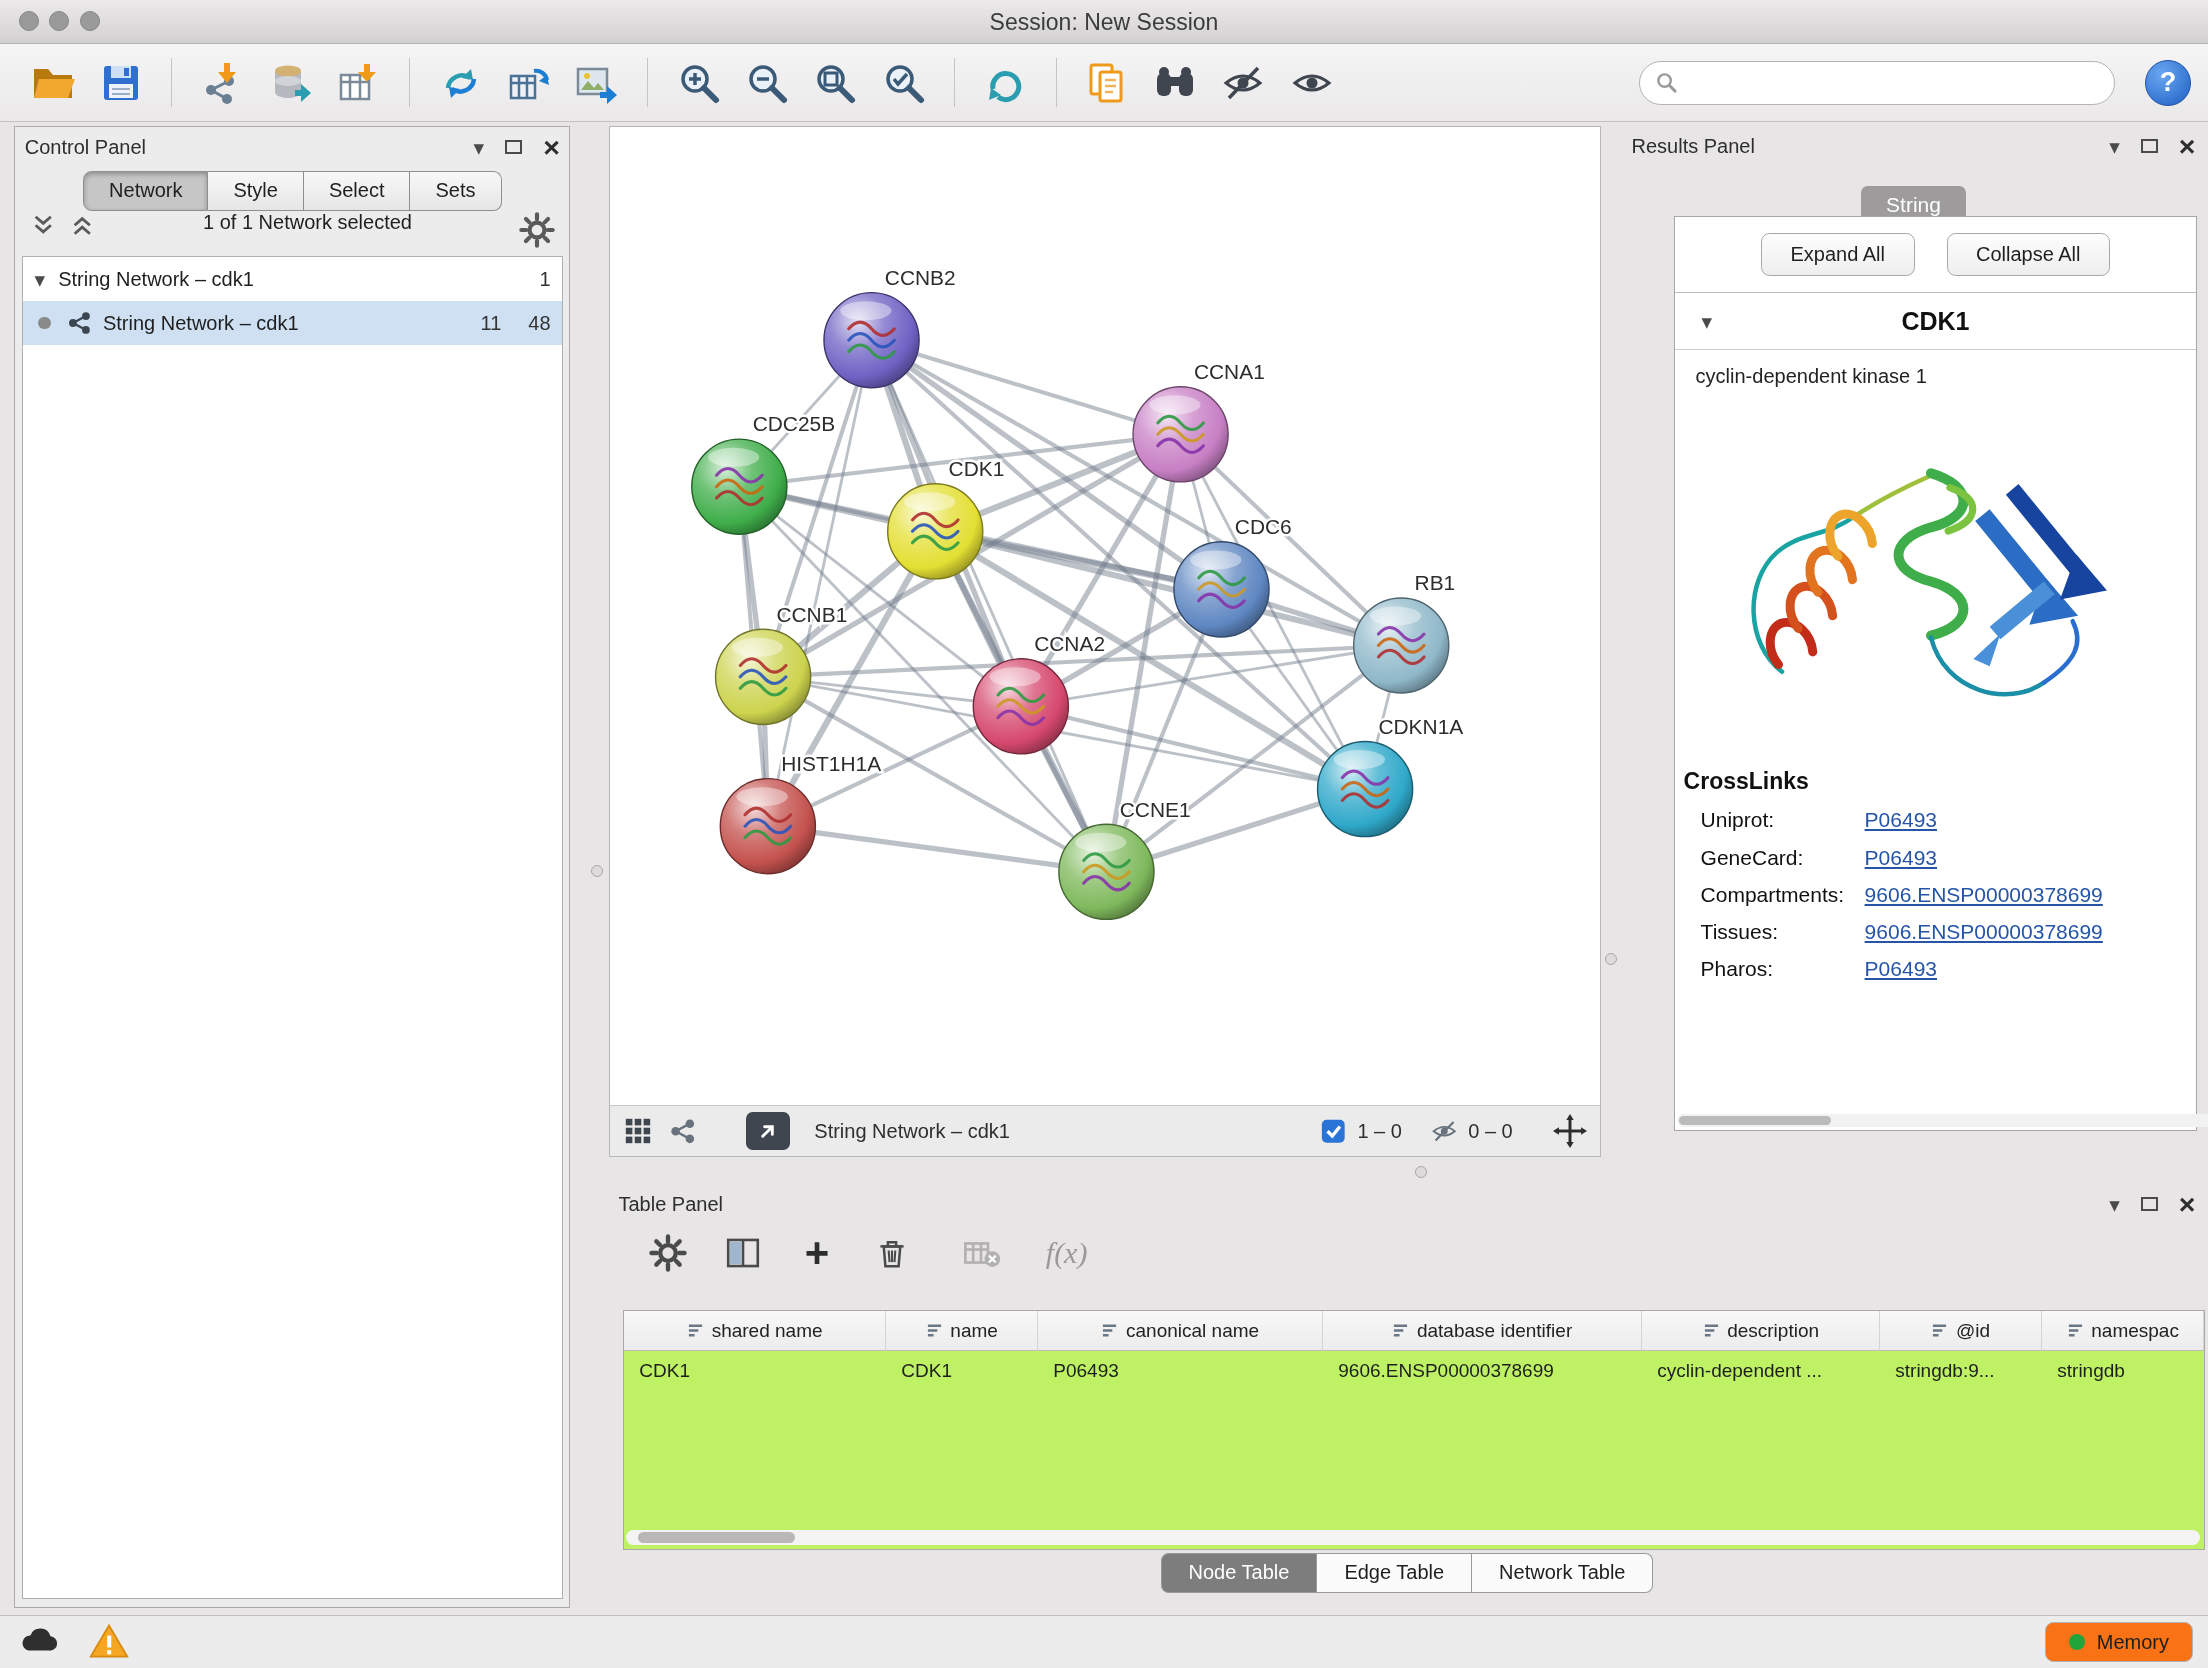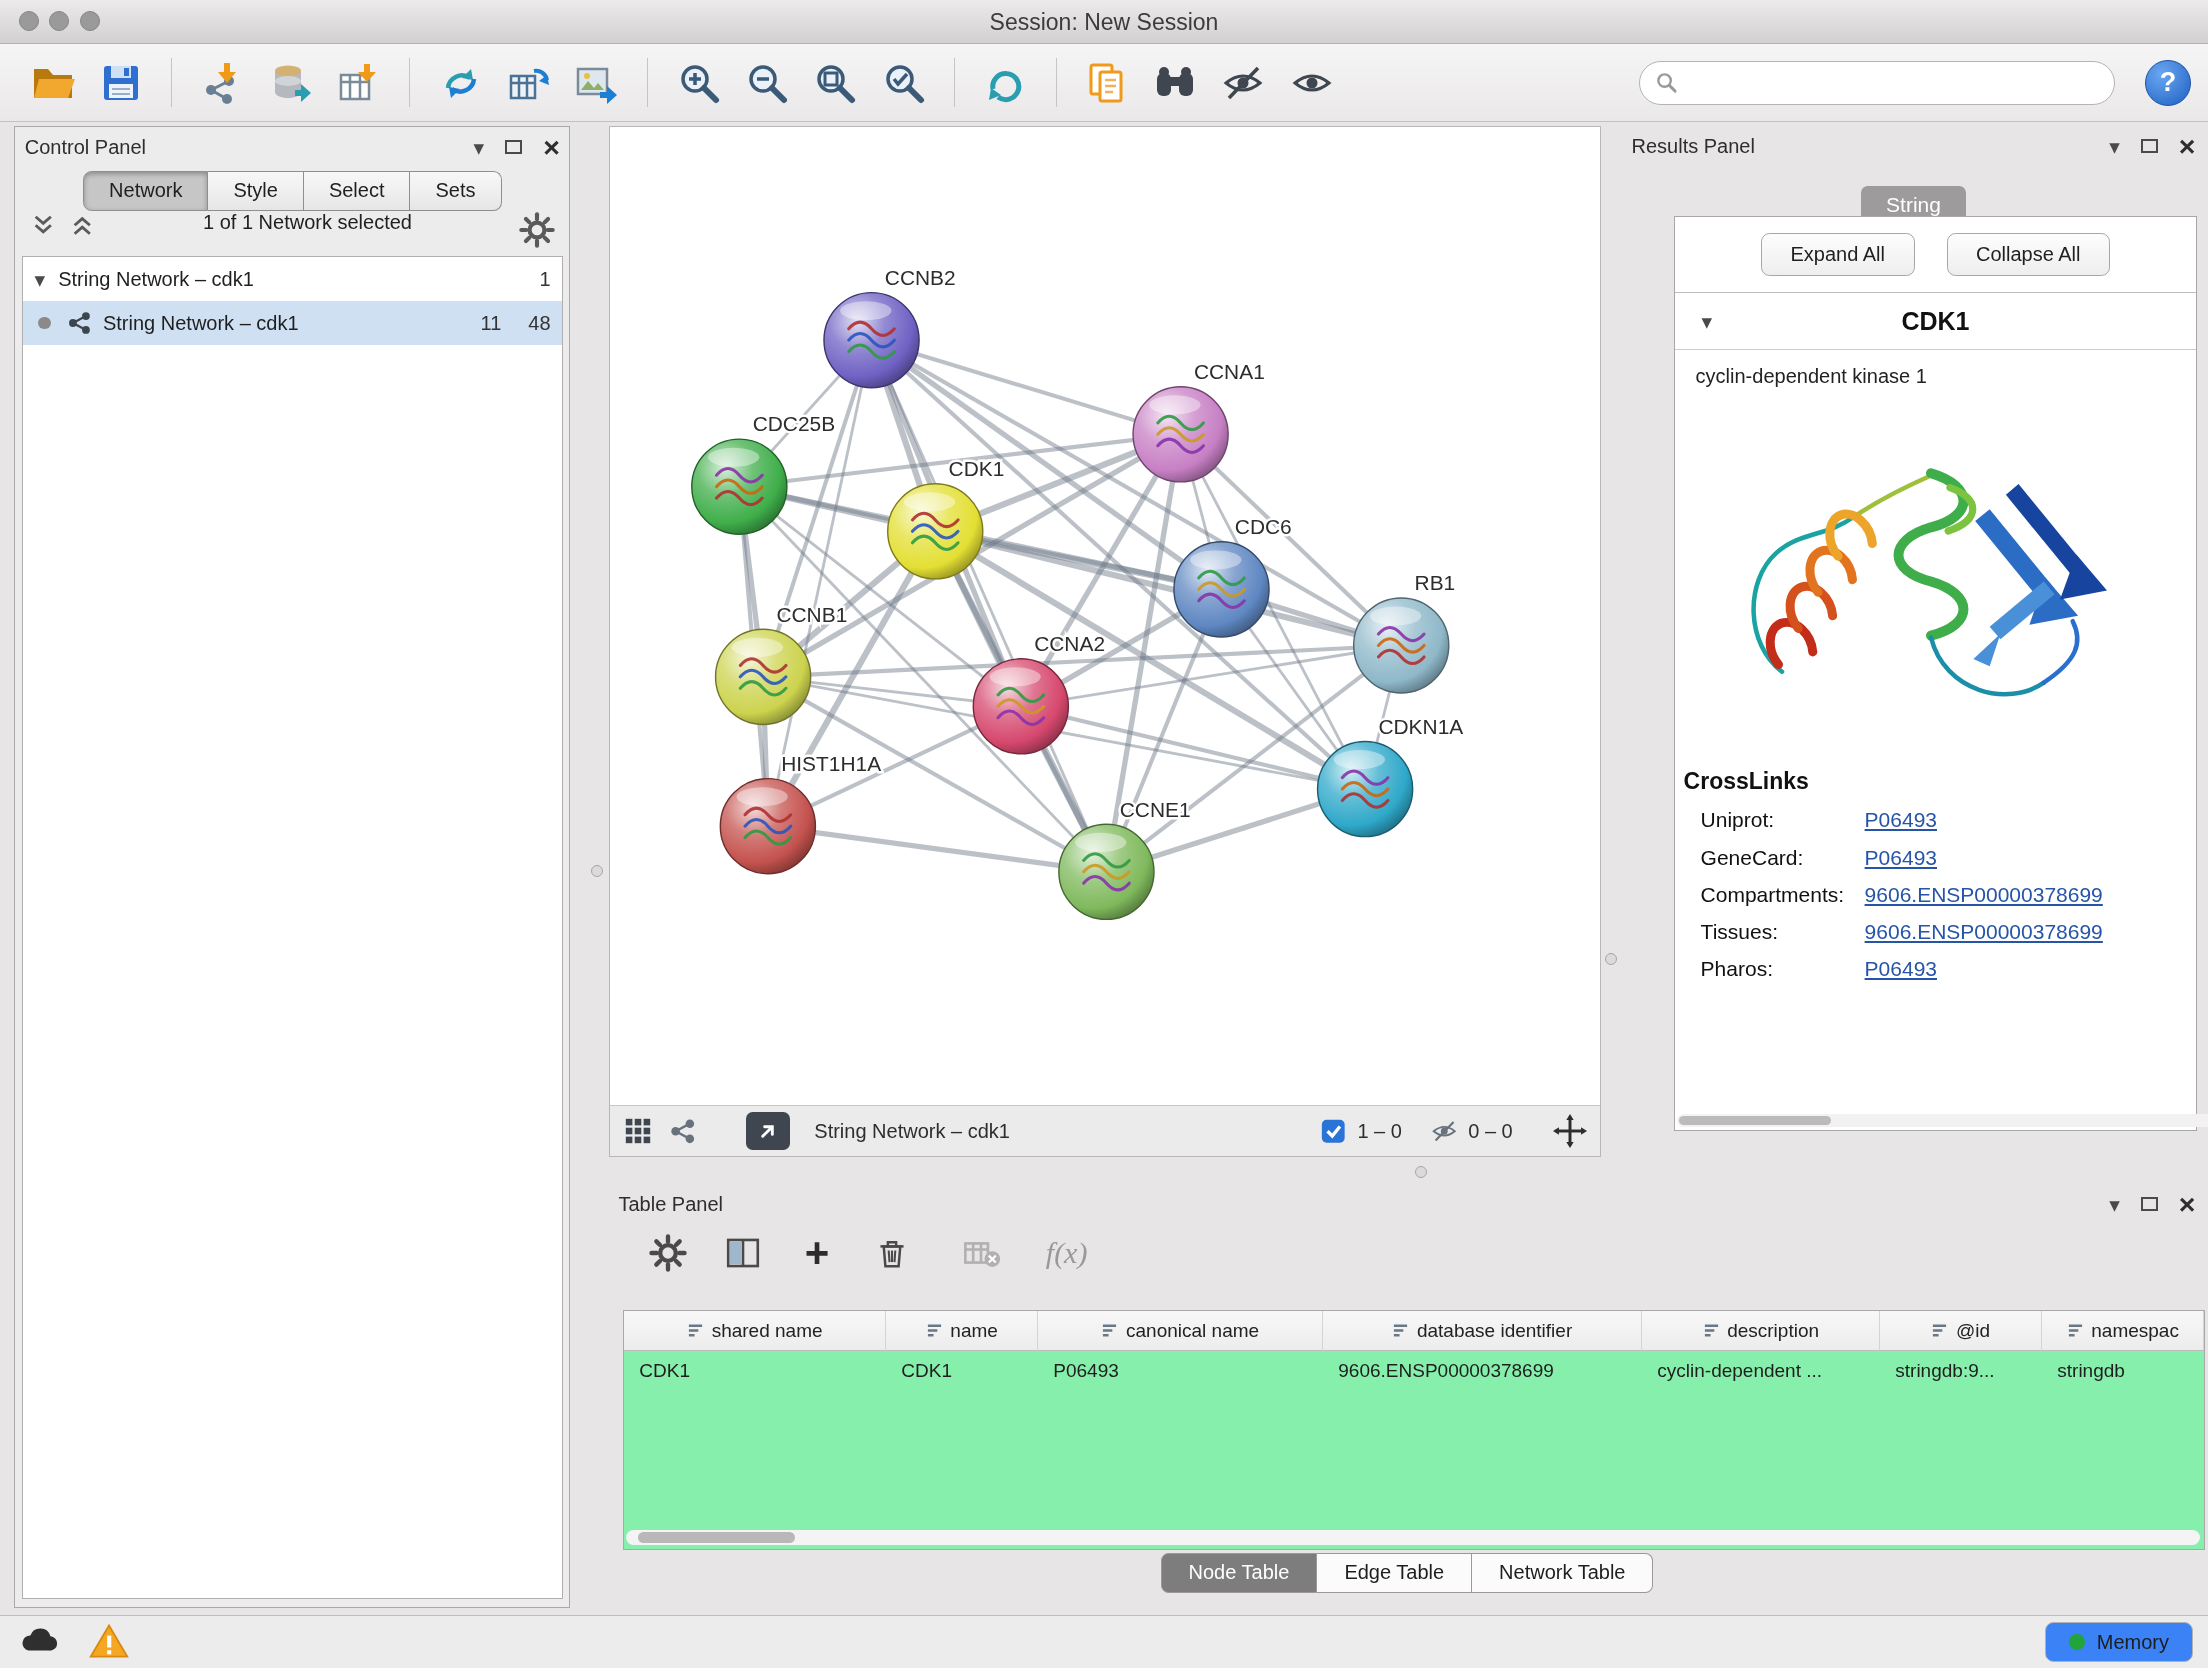--- a/index.html
+++ b/index.html
@@ -86,40 +86,40 @@
   #rb-hscroll { position:absolute; left:2.9px; bottom:2.9px; width:561px; height:13.3px; background:#f2f2f2; border-radius:6.7px; }
   #rb-hthumb { position:absolute; left:1.9px; top:1.9px; width:152px; height:9.5px; background:#bcbaba; border-radius:4.8px; }
 
   
   #table-panel { position:absolute; left:609px; top:1184px; width:1596px; height:425px; }
   #tp-toolbar { display:flex; align-items:center; gap:28.5px; padding:5.7px 0 0 36px; }
   .tico { width:46px; height:46px; display:flex; align-items:center; justify-content:center; }
   #tp-plus { font-size:42px; font-weight:bold; color:#2d2d2d; line-height:1; }
   #tp-fx { font-family:"Liberation Serif", serif; font-style:italic; font-size:30px; color:#9a9898; margin-left:13.3px; }
   #tp-table { position:absolute; left:14.3px; top:126px; width:1582px; height:240px;
-    background:#86efac; border:1px solid #aaa8a8; overflow:hidden; }
+    background:#bef264; border:1px solid #aaa8a8; overflow:hidden; }
   .tgrid { display:grid; grid-template-columns:262px 152px 285px 319px 238px 162px 1fr; }
   .th { height:40px; background:linear-gradient(#f8f8f8,#ececec); border-bottom:1px solid #bdbbbb;
     border-right:1px solid #d5d3d3; display:flex; align-items:center; justify-content:center;
     gap:7.6px; font-size:19px; color:#222; overflow:hidden; white-space:nowrap; }
   .td { height:40px; display:flex; align-items:center; padding-left:15px; font-size:19px;
     color:#1e1e1e; overflow:hidden; white-space:nowrap; }
   #tp-hscroll { position:absolute; left:1.9px; bottom:3.8px; width:1574px; height:15px; background:#f4f4f4; border-radius:7.6px; }
   #tp-hthumb { position:absolute; left:11.4px; top:1.9px; width:157px; height:11.4px; background:#b9b7b7; border-radius:5.7px; }
   #tp-tabs { position:absolute; left:0; bottom:16px; width:1596px; display:flex; justify-content:center; }
   .btab { padding:7.6px 27px; font-size:20px; border:1px solid #9a9898; border-left:none; background:#fbfbfb; color:#1e1e1e; }
   .btab:first-child { border-left:1px solid #9a9898; border-radius:7.6px 0 0 7.6px; }
   .btab:last-child { border-radius:0 7.6px 7.6px 0; }
   .btab.sel { background:#7d7d7d; color:#fff; }
 
   
   #statusbar { position:absolute; left:0; bottom:0; width:2208px; height:53px;
     background:#ececec; border-top:1px solid #c0bebe; display:flex; align-items:center; padding:0 15px; }
   #memorybtn { margin-left:auto; display:flex; align-items:center; gap:11.4px; padding:7.6px 23px;
-    background:#3b82f6; border:1px solid #b3b1b1; border-radius:8.6px; font-size:20px; color:#1e1e1e; }
+    background:#f97316; border:1px solid #b3b1b1; border-radius:8.6px; font-size:20px; color:#1e1e1e; }
   #memdot { width:16px; height:16px; border-radius:50%; background:#21a53a; }
 
   .splitter { position:absolute; width:12.4px; height:12.4px; border-radius:50%;
     background:#dcdada; border:1px solid #a8a6a6; }
 </style>
 </head>
 <body>
 
 <div id="titlebar">
   <span class="tl" style="left:19px;"></span>

